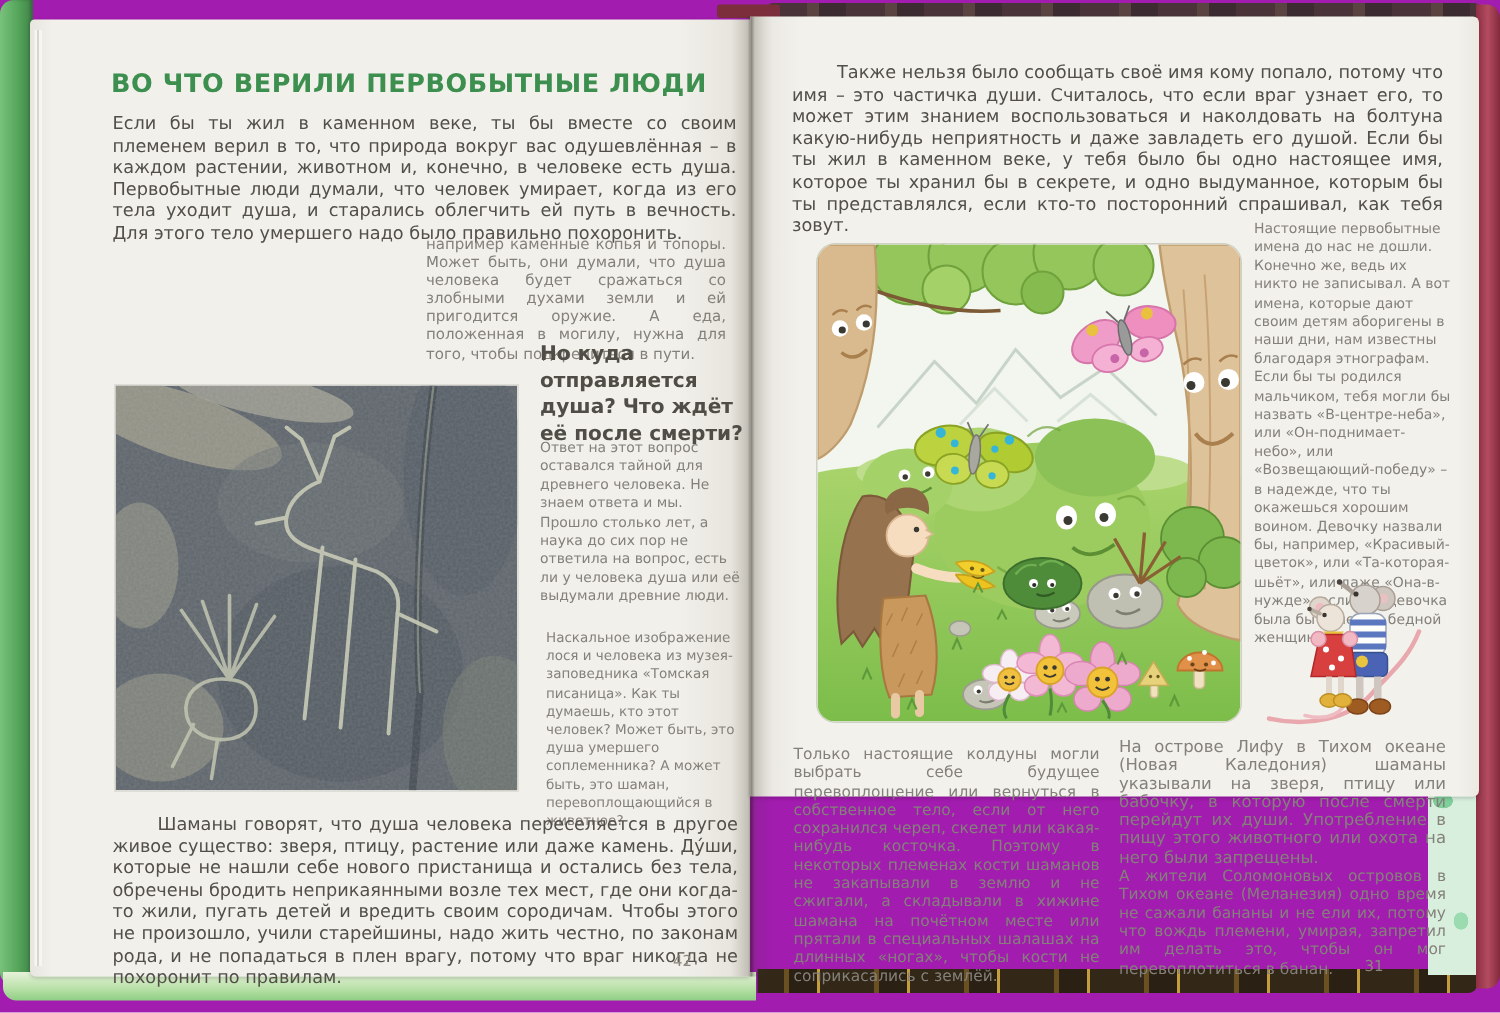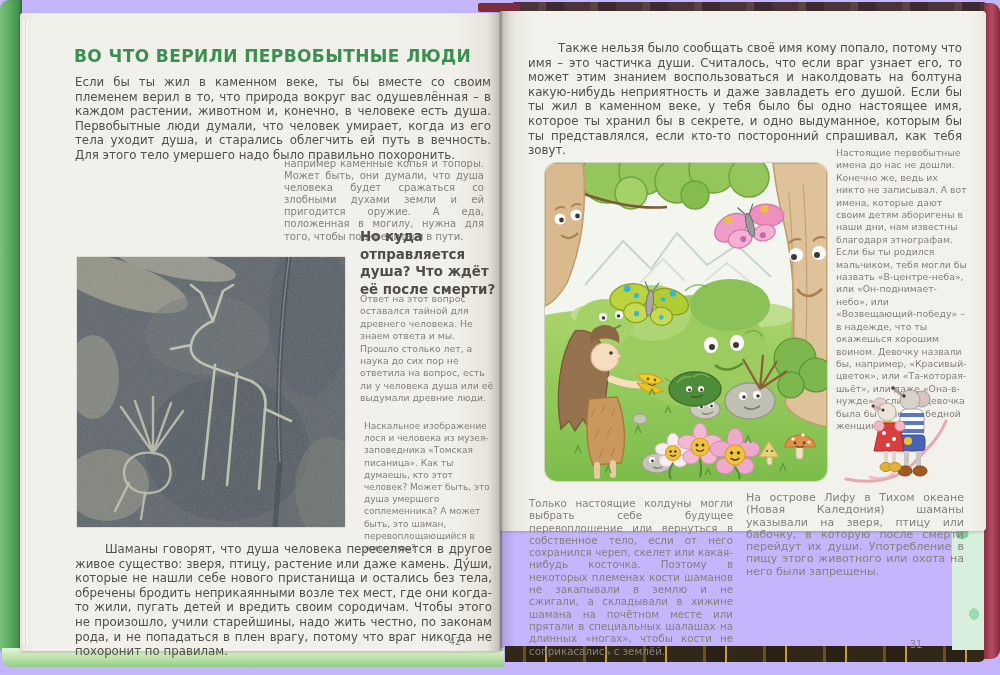--- a/index.html
+++ b/index.html
@@ -1,16 +1,16 @@
 <!DOCTYPE html>
 <html lang="ru"><head>
 <meta charset="utf-8">
 <style>
   html,body{margin:0;padding:0;background:#fbfbfa;}
-  .stage{position:relative;width:1000px;height:675px;background:#c4b5fd;overflow:hidden;
+  .stage{position:relative;width:1000px;height:675px;background:#a21caf;overflow:hidden;
          font-family:"DejaVu Sans","Liberation Sans",sans-serif;}
   .abs{position:absolute;}
   
   .cover-left{left:0;top:6;width:22px;height:657px;border-radius:9px 0 0 9px;
       background:linear-gradient(90deg,#79c27b,#55a55b 55%,#3f8247);box-shadow:inset -2px 0 2px rgba(0,0,0,.18);}
   .cover-top-right{left:512px;top:2px;width:474px;height:10px;border-radius:3px;
       background:repeating-linear-gradient(90deg,#4a343a 0 26px,#5a4340 26px 34px,#3c2b30 34px 52px);}
   .spine-top-notch{left:478px;top:3px;width:42px;height:9px;background:#7c2e3d;border-radius:2px;}
   .cover-right{left:984px;top:3px;width:16px;height:656px;border-radius:0 9px 9px 0;
       background:linear-gradient(90deg,#8e2f44,#b34c60 50%,#84293d);}
@@ -397,20 +397,21 @@
           <ellipse cx="44" cy="88" rx="6" ry="4.5" fill="#e2b13c" stroke="#bb8f24"></ellipse>
           <ellipse cx="53" cy="88" rx="6" ry="4.5" fill="#e2b13c" stroke="#bb8f24"></ellipse>
         </g>
       </svg>
     </div>
 
     <p class="abs small-text" style="left:29px;top:486px;width:204px;line-height:12.3px;font-size:10.3px;">Только настоящие колдуны могли выбрать себе будущее перевоплощение или вернуться в собственное тело, если от него сохранился череп, скелет или какая-нибудь косточка. Поэтому в некоторых племенах кости шаманов не закапывали в землю и не сжигали, а складывали в хижине шамана на почётном месте или прятали в специальных шалашах на длинных «ногах», чтобы кости не соприкасались с землёй.</p>
 
     <div class="abs" style="left:246px;top:481px;width:218px;">
       <p class="small-text" style="font-size:11px;line-height:12.3px;">На острове Лифу в Тихом океане (Новая Каледония) шаманы указывали на зверя, птицу или бабочку, в которую после смерти перейдут их души. Употребление в пищу этого животного или охота на него были запрещены.</p>
+      <p class="small-text" style="font-size:10.3px;line-height:12.3px;">А жители Соломоновых островов в Тихом океане (Меланезия) одно время не сажали бананы и не ели их, потому что вождь племени, умирая, запретил им делать это, чтобы он мог перевоплотиться в банан.</p>
     </div>
 
     <div class="abs pagenum" style="left:386px;top:628px;width:60px;">31</div>
   </div>
 
   <div class="abs gutter"></div>
   <div class="abs page-stack"></div>
 </div>
 
 </body></html>

